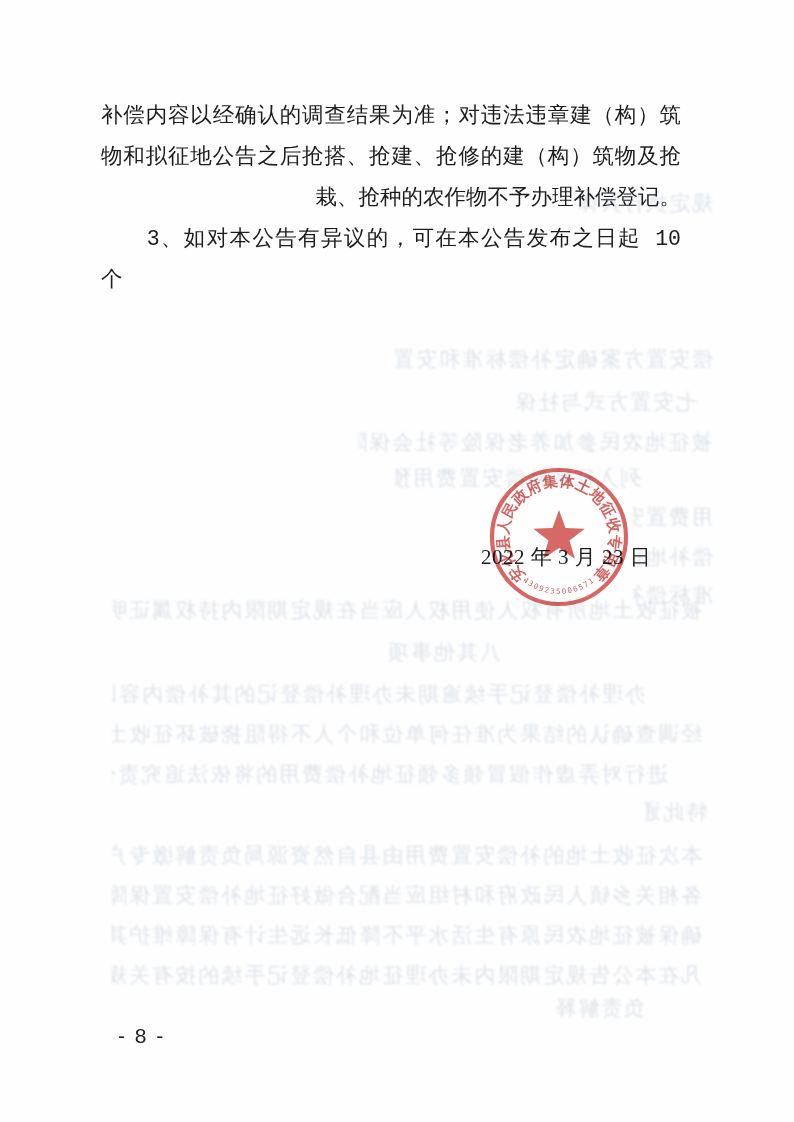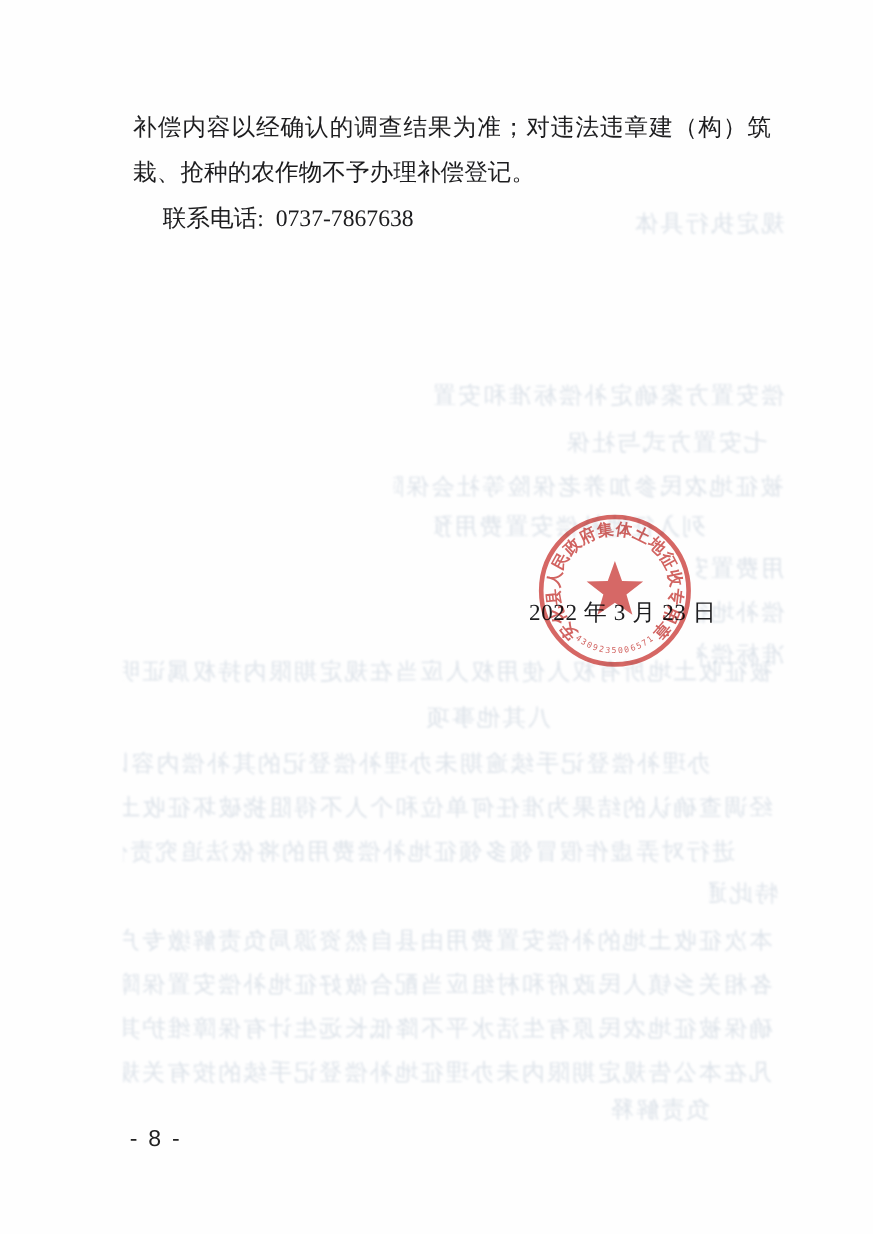--- a/index.html
+++ b/index.html
@@ -7,26 +7,26 @@
     position:relative;
     width:794px;height:1122px;
     margin:0 auto;
     background:#fefefe;
     font-family:"Liberation Serif","DejaVu Serif",serif;
     color:#1c1c1e;
     overflow:hidden;
   }
   
   #doc-lines{
-    position:absolute;left:121px;top:96px;width:580px;
+    position:absolute;left:101px;top:96px;width:580px;font-family:Liberation Mono, monospace;
   }
   .line{
     height:41px;line-height:41px;
     font-size:21.5px;
-    text-align:left;
+    text-align:right;
     white-space:pre;
   }
   .line.j{
     white-space:normal;
     text-align:justify;
     text-align-last:justify;
   }
   
   .sig{
     position:absolute;left:493px;top:516px;
@@ -88,22 +88,23 @@
       <div class="bleed" style="left: 645px; top: 799px; width: 62px;">特此通</div>
       <div class="bleed" style="left: 112px; top: 842px; width: 590px;">本次征收土地的补偿安置费用由县自然资源局负责解缴专户管理</div>
       <div class="bleed" style="left: 112px; top: 882px; width: 590px;">各相关乡镇人民政府和村组应当配合做好征地补偿安置保障工作</div>
       <div class="bleed" style="left: 112px; top: 922px; width: 590px;">确保被征地农民原有生活水平不降低长远生计有保障维护其权益</div>
       <div class="bleed" style="left: 112px; top: 962px; width: 590px;">凡在本公告规定期限内未办理征地补偿登记手续的按有关规定办</div>
       <div class="bleed" style="left: 553px; top: 995px; width: 92px;">负责解释</div>
     </div>
 
   <div id="doc-lines">
       <div class="line j">补偿内容以经确认的调查结果为准；对违法违章建（构）筑</div>
+      <div class="line j">物和拟征地公告之后抢搭、抢建、抢修的建（构）筑物及抢</div>
       <div class="line">栽、抢种的农作物不予办理补偿登记。</div>
-      <div class="line">　 联系电话:  0737-7867638</div>
+      <div class="line j">　　3、如对本公告有异议的，可在本公告发布之日起 10 个</div>
     </div>
 
   <div class="date">2022 年 3 月 23 日</div>
 
   <svg class="seal" width="170" height="170" viewBox="0 0 170 170">
     <defs>
       <path id="arcTop" d="M 48.94 121.06 A 51 51 0 1 1 121.06 121.06" fill="none"></path>
       <path id="arcBottom" d="M 39.5 119.3 A 57 57 0 0 0 130.5 119.3" fill="none"></path>
     </defs>
     <circle class="ring" cx="85" cy="85" r="67"></circle>

